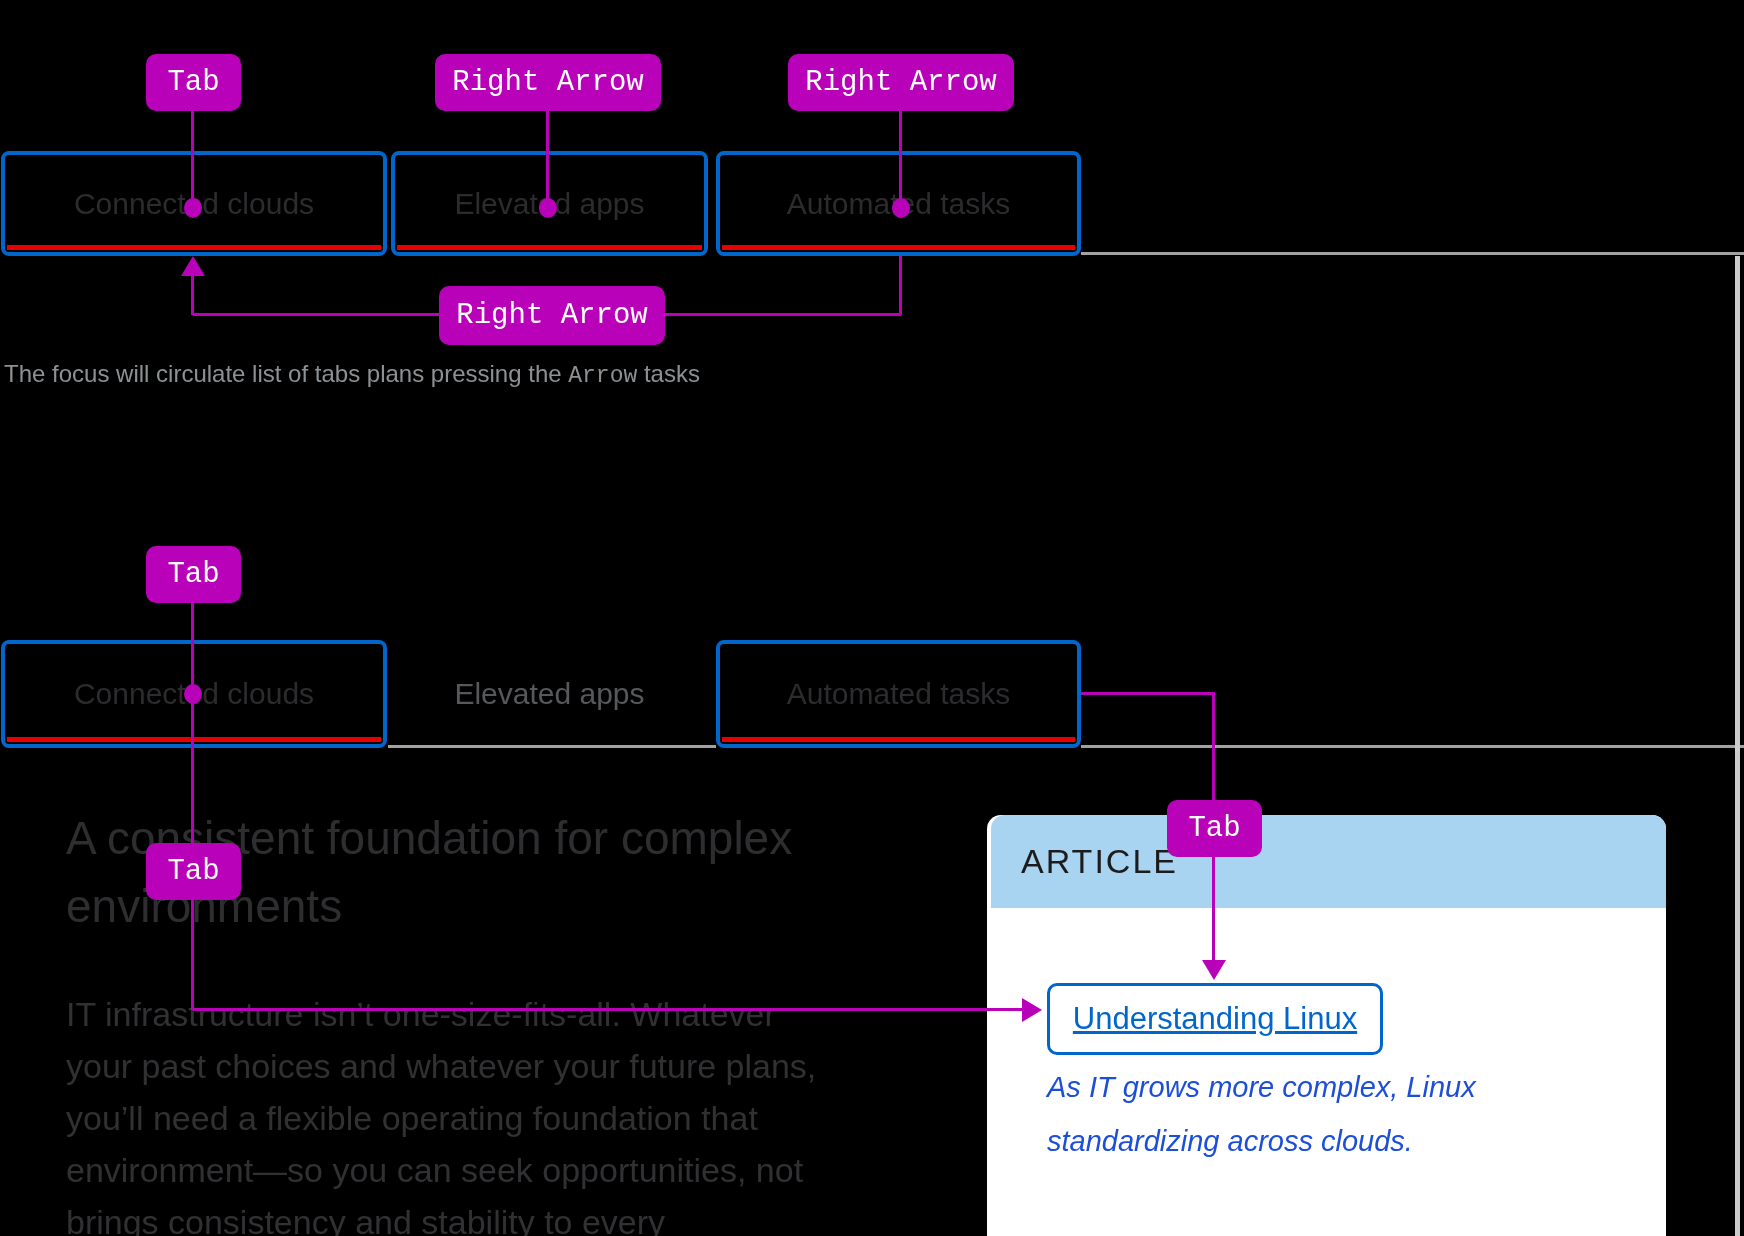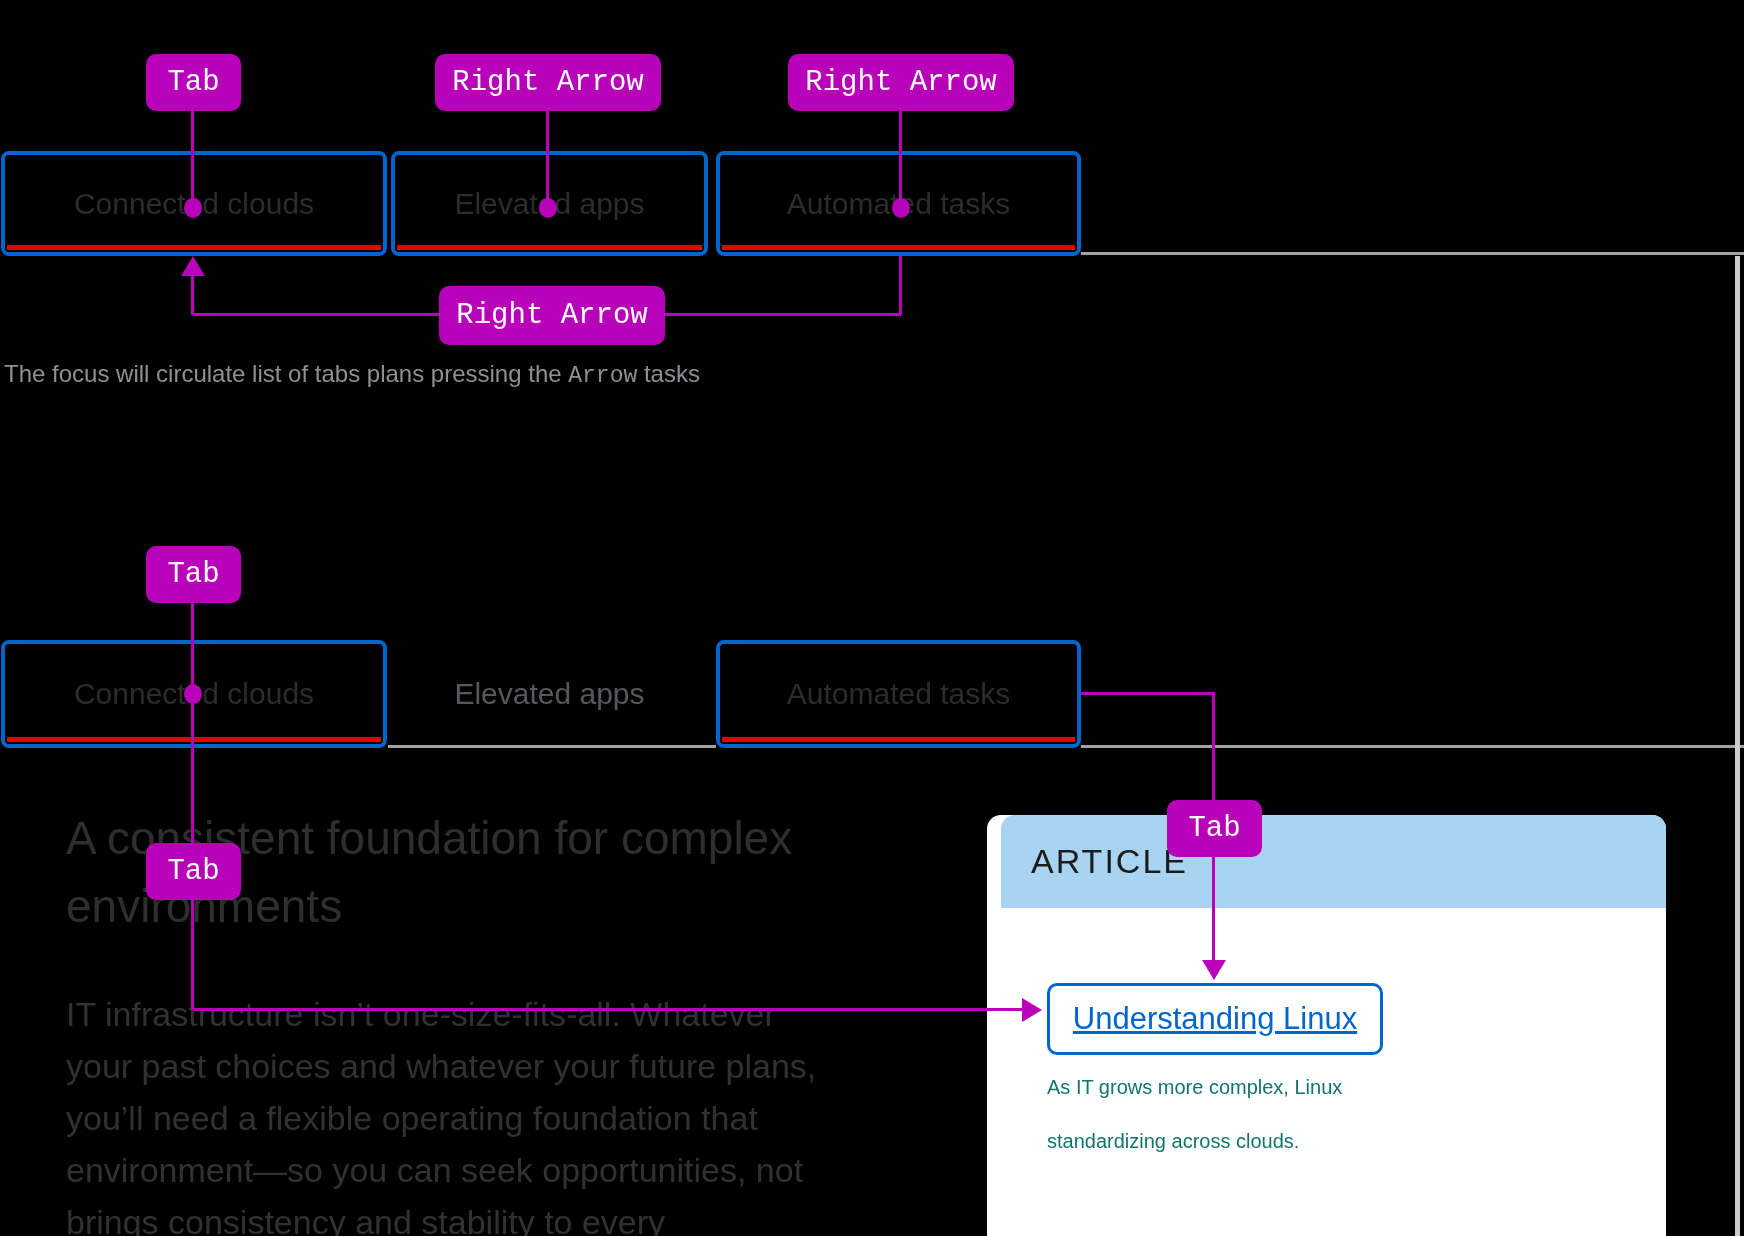--- a/index.html
+++ b/index.html
@@ -36,27 +36,27 @@
 
   
   .dim-heading{position:absolute;left:66px;top:756px;font-size:46px;line-height:68px;
     font-weight:500;color:#2e2e31;z-index:5;}
   .dim-para{position:absolute;left:66px;top:940px;font-size:34px;line-height:52px;
     color:#313134;z-index:5;}
 
   
   .card{position:absolute;left:987px;top:767px;width:679px;height:457px;background:#fff;
     border-radius:14px;z-index:20;}
-  .card-header{position:absolute;left:14px;top:0;right:0;height:93px;background:#a9d4f1;
+  .card-header{position:absolute;left:4px;top:0;right:0;height:93px;background:#a9d4f1;
     border-radius:14px 14px 0 0;display:flex;align-items:center;}
   .card-eyebrow{margin-left:30px;font-size:34px;letter-spacing:2px;color:#1c1c1e;}
   .focus-ring{position:absolute;left:60px;top:168px;width:336px;height:72px;box-sizing:border-box;
     border:3px solid #0066cc;border-radius:10px;display:flex;align-items:center;justify-content:center;}
   .focus-ring a{font-size:31px;color:#0066cc;text-decoration:underline;}
-  .card-body{position:absolute;left:60px;top:245px;font-size:20px;line-height:54px;color:#0f766e;}
+  .card-body{position:absolute;left:60px;top:245px;font-size:29px;line-height:54px;color:#1d4ed8;font-style:italic;}
 </style>
 </head>
 <body>
 
 <div id="canvas">
 
   <div class="key-label" style="left:146px;top:6px;width:95px;height:57px;">
     <span>Tab</span>
   </div>
   <div class="key-label" style="left:435px;top:6px;width:226px;height:57px;">

